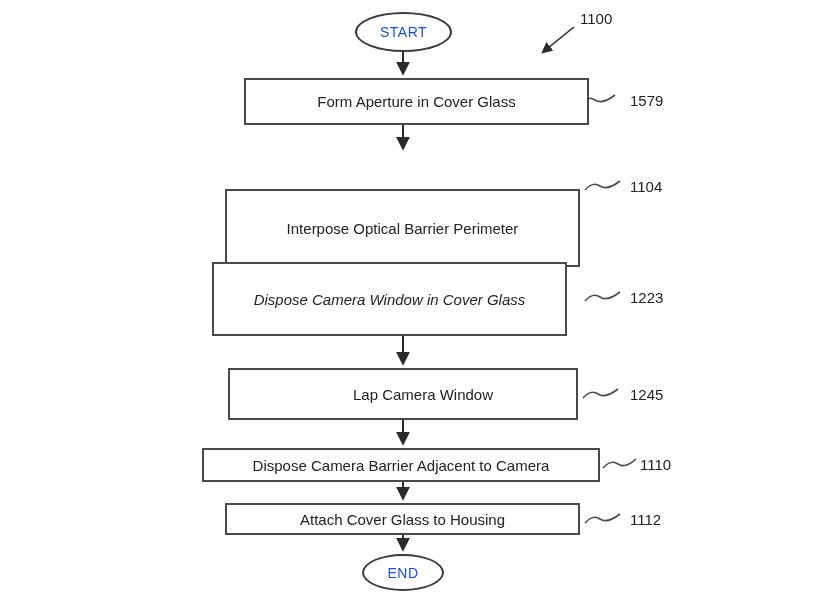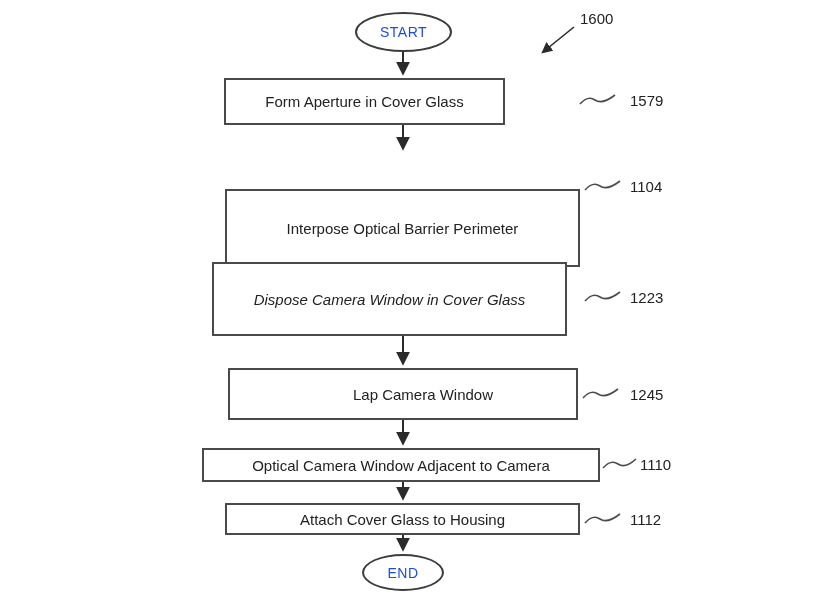--- a/index.html
+++ b/index.html
@@ -89,40 +89,40 @@
     <path d="M585,301 q8,-9 15,-4 q7,5 20,-5" fill="none" stroke="#4a4a4a" stroke-width="1.6"></path>
     <path d="M583,398 q8,-9 15,-4 q7,5 20,-5" fill="none" stroke="#4a4a4a" stroke-width="1.6"></path>
     <path d="M603,468 q8,-9 15,-4 q7,5 18,-5" fill="none" stroke="#4a4a4a" stroke-width="1.6"></path>
     <path d="M585,523 q8,-9 15,-4 q7,5 20,-5" fill="none" stroke="#4a4a4a" stroke-width="1.6"></path>
   </svg>
 
   <div class="terminal" style="left:355px; top:12px; width:97px; height:40px;">
     <span>START</span>
   </div>
 
-  <div class="fig-label" style="left:580px; top:10px;">1600</div>
+  <div class="fig-label" style="left:580px; top:10px;">1100</div>
 
-  <div class="step-box" style="left:224px; top:78px; width:281px; height:47px;">
+  <div class="step-box" style="left:244px; top:78px; width:345px; height:47px;">
     <span>Form Aperture in Cover Glass</span>
   </div>
 
   <div class="step-box" style="left:225px; top:153px; width:355px; height:78px;margin-top:36px;">
     <span>Interpose Optical Barrier Perimeter</span>
   </div>
 
   <div class="step-box" style="left:212px; top:262px; width:355px; height:74px;font-style:italic;">
     <span>Dispose Camera Window in Cover Glass</span>
   </div>
 
   <div class="step-box" style="left:228px; top:368px; width:350px; height:52px;padding-left:40px;">
     <span>Lap Camera Window</span>
   </div>
 
   <div class="step-box" style="left:202px; top:448px; width:398px; height:34px;">
-    <span>Optical Camera Window Adjacent to Camera</span>
+    <span>Dispose Camera Barrier Adjacent to Camera</span>
   </div>
 
   <div class="step-box" style="left:225px; top:503px; width:355px; height:32px;">
     <span>Attach Cover Glass to Housing</span>
   </div>
 
   <div class="ref-label" style="left:630px; top:92px;">1579</div>
   <div class="ref-label" style="left:630px; top:178px;">1104</div>
   <div class="ref-label" style="left:630px; top:289px;">1223</div>
   <div class="ref-label" style="left:630px; top:386px;">1245</div>

